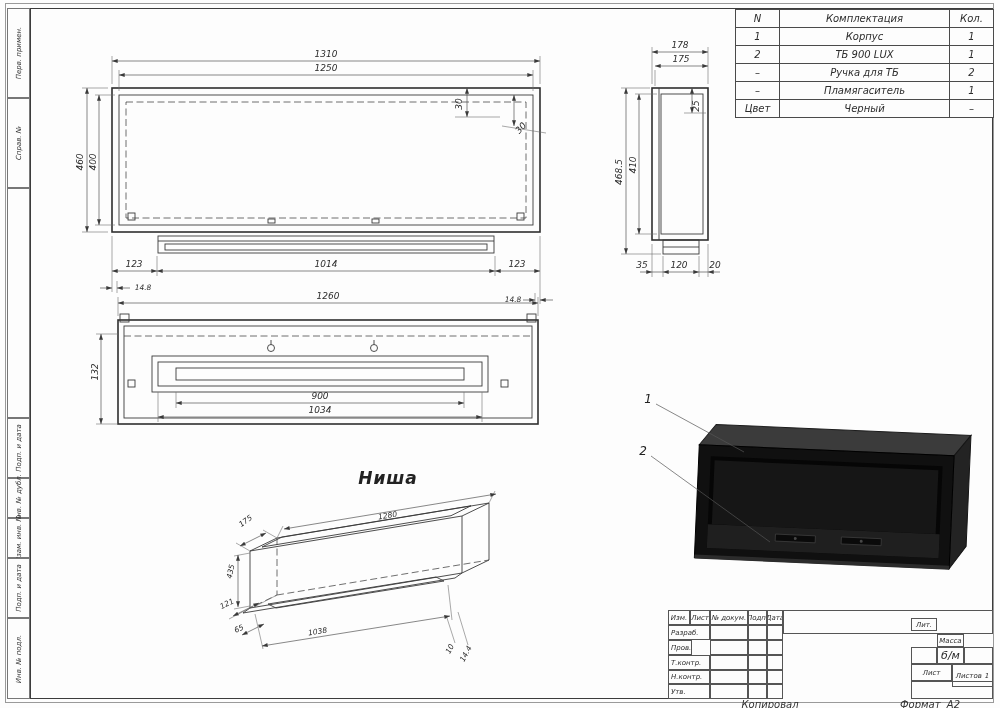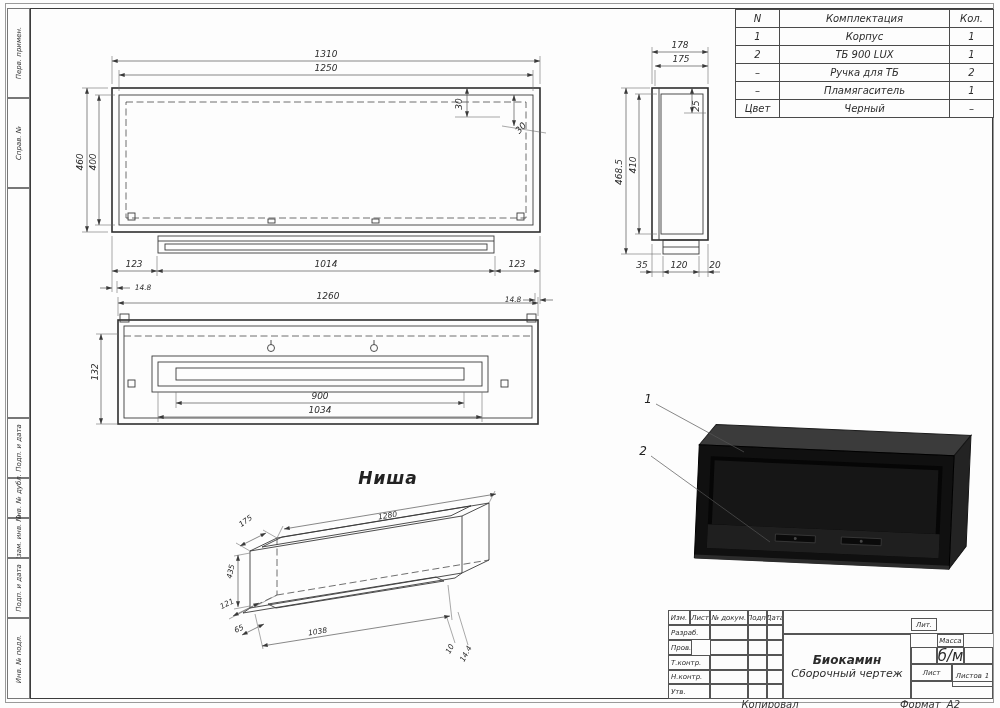--- a/index.html
+++ b/index.html
@@ -344,30 +344,26 @@
     <div class="c" style="left:42px;top:60px;width:38px;height:14px;"></div>
     <div class="c" style="left:80px;top:60px;width:19px;height:14px;"></div>
     <div class="c" style="left:99px;top:60px;width:16px;height:14px;"></div>
     <div class="c lab" style="left:0;top:74px;width:42px;height:15px;">Утв.</div>
     <div class="c" style="left:42px;top:74px;width:38px;height:15px;"></div>
     <div class="c" style="left:80px;top:74px;width:19px;height:15px;"></div>
     <div class="c" style="left:99px;top:74px;width:16px;height:15px;"></div>
 
     <div class="c" style="left:115px;top:0;width:210px;height:24px;"></div>
 
-    <div class="c doc-title" style="left:115px;top:24px;width:128px;height:65px;">
-      <div class="t1">Биокамин</div>
-      <div class="t2">Сборочный чертеж</div>
-    </div>
 
     <div class="c" style="left:243px;top:8px;width:26px;height:13px;">Лит.</div>
     <div class="c" style="left:269px;top:24px;width:27px;height:13px;">Масса</div>
     <div class="c" style="left:296px;top:24px;width:29px;height:13px;margin-left:40px;">Масштаб</div>
     <div class="c" style="left:243px;top:37px;width:26px;height:17px;"></div>
-    <div class="c" style="left:269px;top:37px;width:27px;height:17px;font-size:15px;">б/м</div>
+    <div class="c" style="left:269px;top:37px;width:27px;height:17px;font-size:11px;">б/м</div>
     <div class="c" style="left:296px;top:37px;width:29px;height:17px;"></div>
 
     <div class="c" style="left:243px;top:54px;width:41px;height:17px;">Лист</div>
     <div class="c" style="left:284px;top:54px;width:41px;height:23px;gap:3px;">
       <span>Листов</span>
       <span>1</span>
     </div>
     <div class="c" style="left:243px;top:71px;width:82px;height:18px;"></div>
   </div>
 

